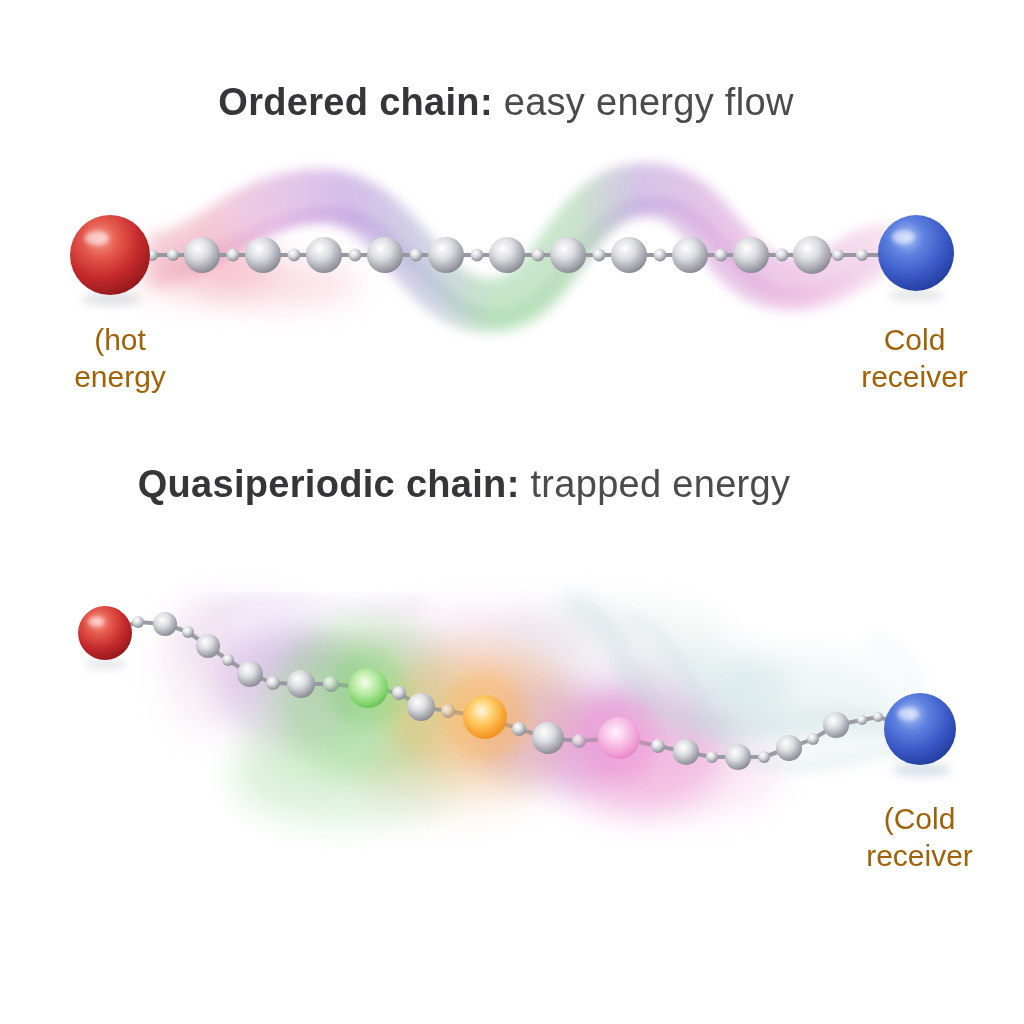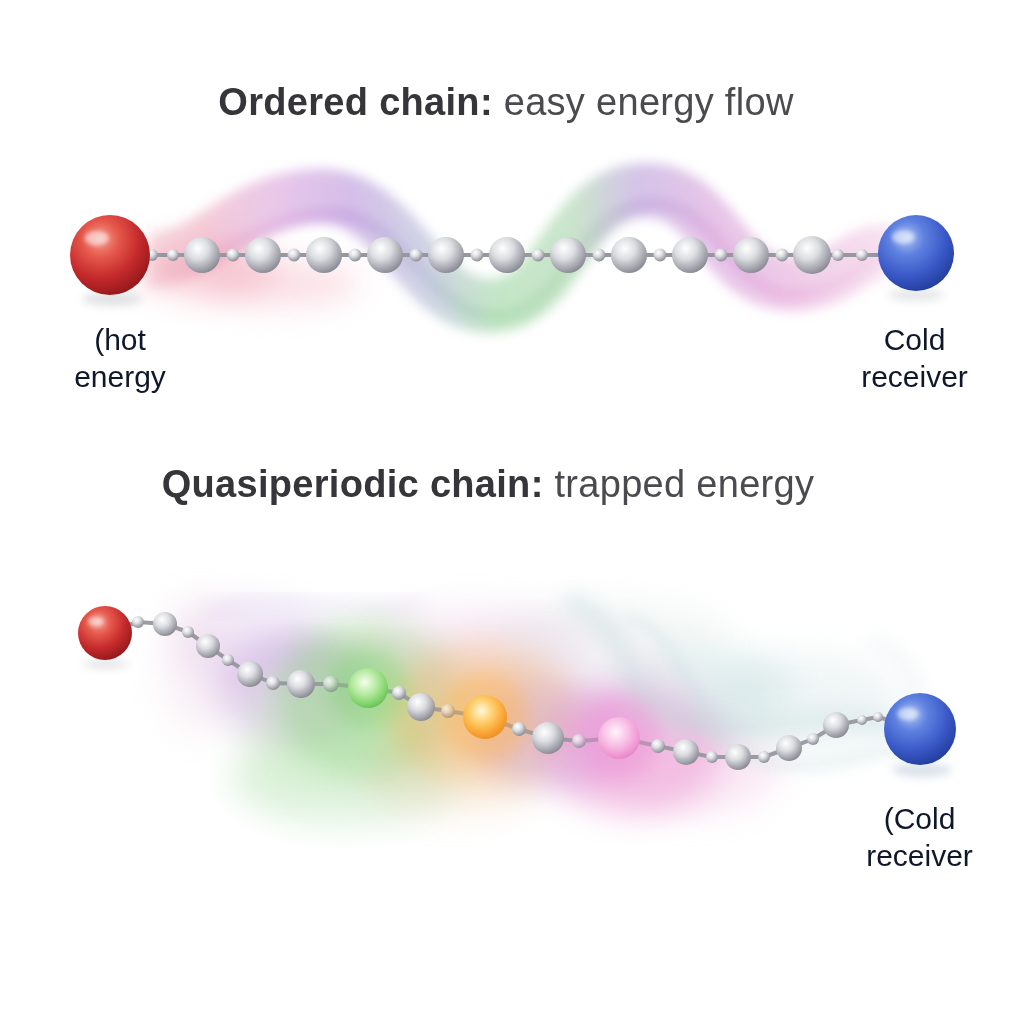--- a/index.html
+++ b/index.html
@@ -10,24 +10,24 @@
   }
   .figure-svg{position:absolute;left:0;top:0;width:1024px;height:1024px;}
   .title{
     position:absolute;left:0;text-align:center;
     font-size:38px;line-height:44px;color:#36363a;letter-spacing:.3px;
     white-space:nowrap;
   }
   .title .t-bold{font-weight:700;}
   .title .t-rest{font-weight:400;color:#4b4b4f;}
   .title1{top:80px;width:1012px;}
-  .title2{top:462px;width:928px;padding-left:24px;}
+  .title2{top:462px;width:928px;}
   .label{
     position:absolute;text-align:center;
-    font-size:30px;line-height:37px;color:#0f172a;font-weight:400;
+    font-size:30px;line-height:37px;color:#a16207;font-weight:400;
   }
   .label-hot{left:40px;top:321px;width:160px;}
   .label-cold-top{left:822px;top:321px;width:185px;text-align:center;}
   .label-cold-bottom{left:822px;top:782px;width:195px;margin-top:18px;}
 </style>
 </head>
 <body>
 
 <div class="stage">
 

